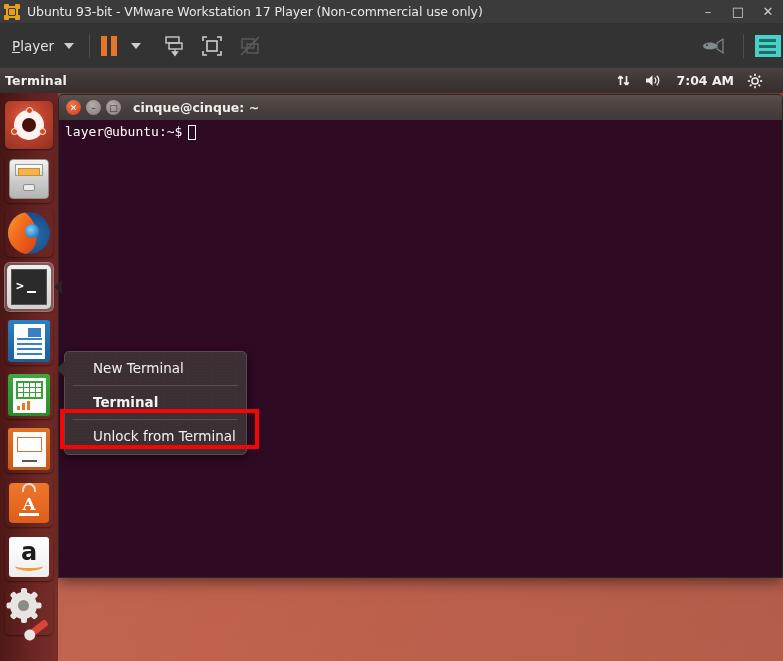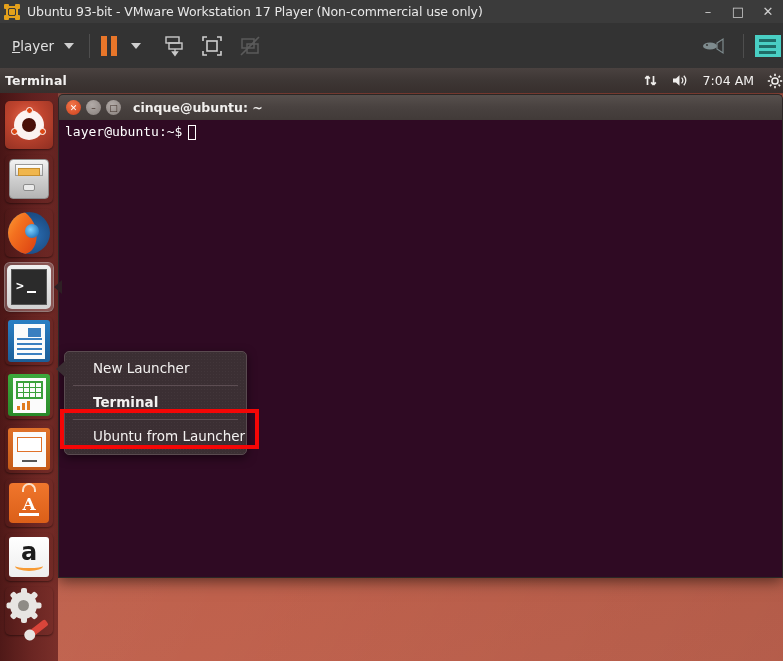--- a/index.html
+++ b/index.html
@@ -112,21 +112,21 @@
     display: flex; align-items: center;
     z-index: 30;
     color: #f2f0ef;
     font-size: 12.5px;
     font-weight: bold;
     font-family: "DejaVu Sans", sans-serif;
   }
   .u-panel-title { margin-left: 5px; letter-spacing: 0.2px; }
   .u-panel-right {
     margin-left: auto; display: flex; align-items: center; gap: 13px;
-    padding-right: 0; font-weight: normal; font-size: 12.5px;
+    padding-right: 20px; font-weight: bold; font-size: 12.5px;
   }
   .u-indicator { display: flex; align-items: center; }
 
   
   .launcher {
     position: absolute; left: 0; top: 25px;
     width: 58px; height: 568px;
     background: linear-gradient(90deg, rgba(60,12,14,0.86) 0%, rgba(85,22,23,0.80) 55%, rgba(97,28,28,0.74) 100%);
     z-index: 25;
     padding-top: 3px;
@@ -643,34 +643,34 @@
         </div>
       </div>
 
     </div>
 
     <div class="term-window">
       <div class="term-titlebar">
         <div class="win-dot dot-close">✕</div>
         <div class="win-dot dot-min">–</div>
         <div class="win-dot dot-max">□</div>
-        <div class="term-title">cinque@ubuntu: ~</div>
+        <div class="term-title">cinque@cinque: ~</div>
       </div>
       <div class="term-body">
         <div class="term-line">
           <span>layer@ubuntu:~$</span>
           <span class="term-cursor"></span>
         </div>
       </div>
     </div>
 
     <div class="quicklist">
-      <div class="ql-item">New Launcher</div>
+      <div class="ql-item">New Terminal</div>
       <div class="ql-sep"></div>
       <div class="ql-item bold">Terminal</div>
       <div class="ql-sep"></div>
-      <div class="ql-item">Ubuntu from Launcher</div>
+      <div class="ql-item">Unlock from Terminal</div>
     </div>
 
     <div class="hl-box" style="border-color: rgb(245, 6, 6);"></div>
 
   </div>
 </div>
 
 </body></html>

